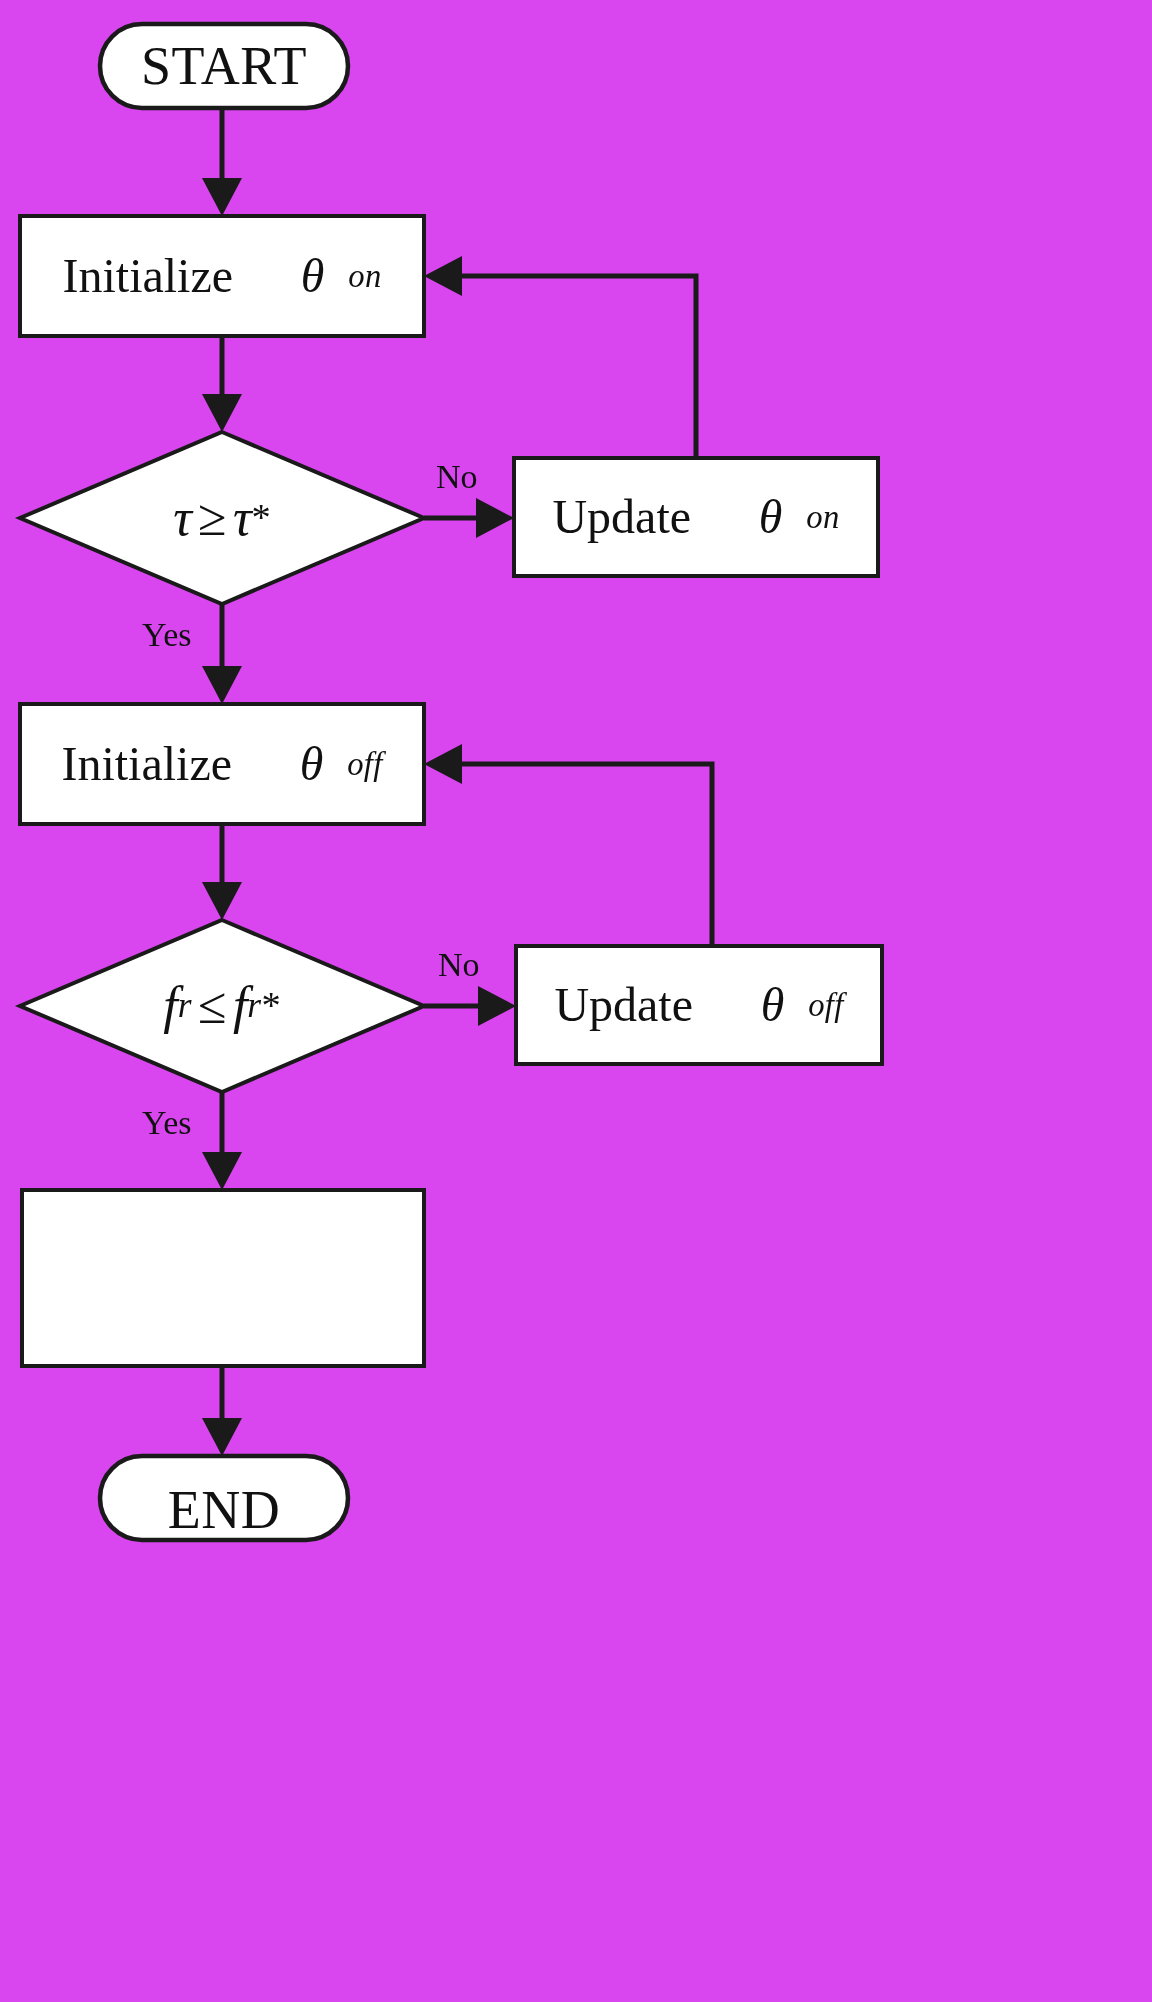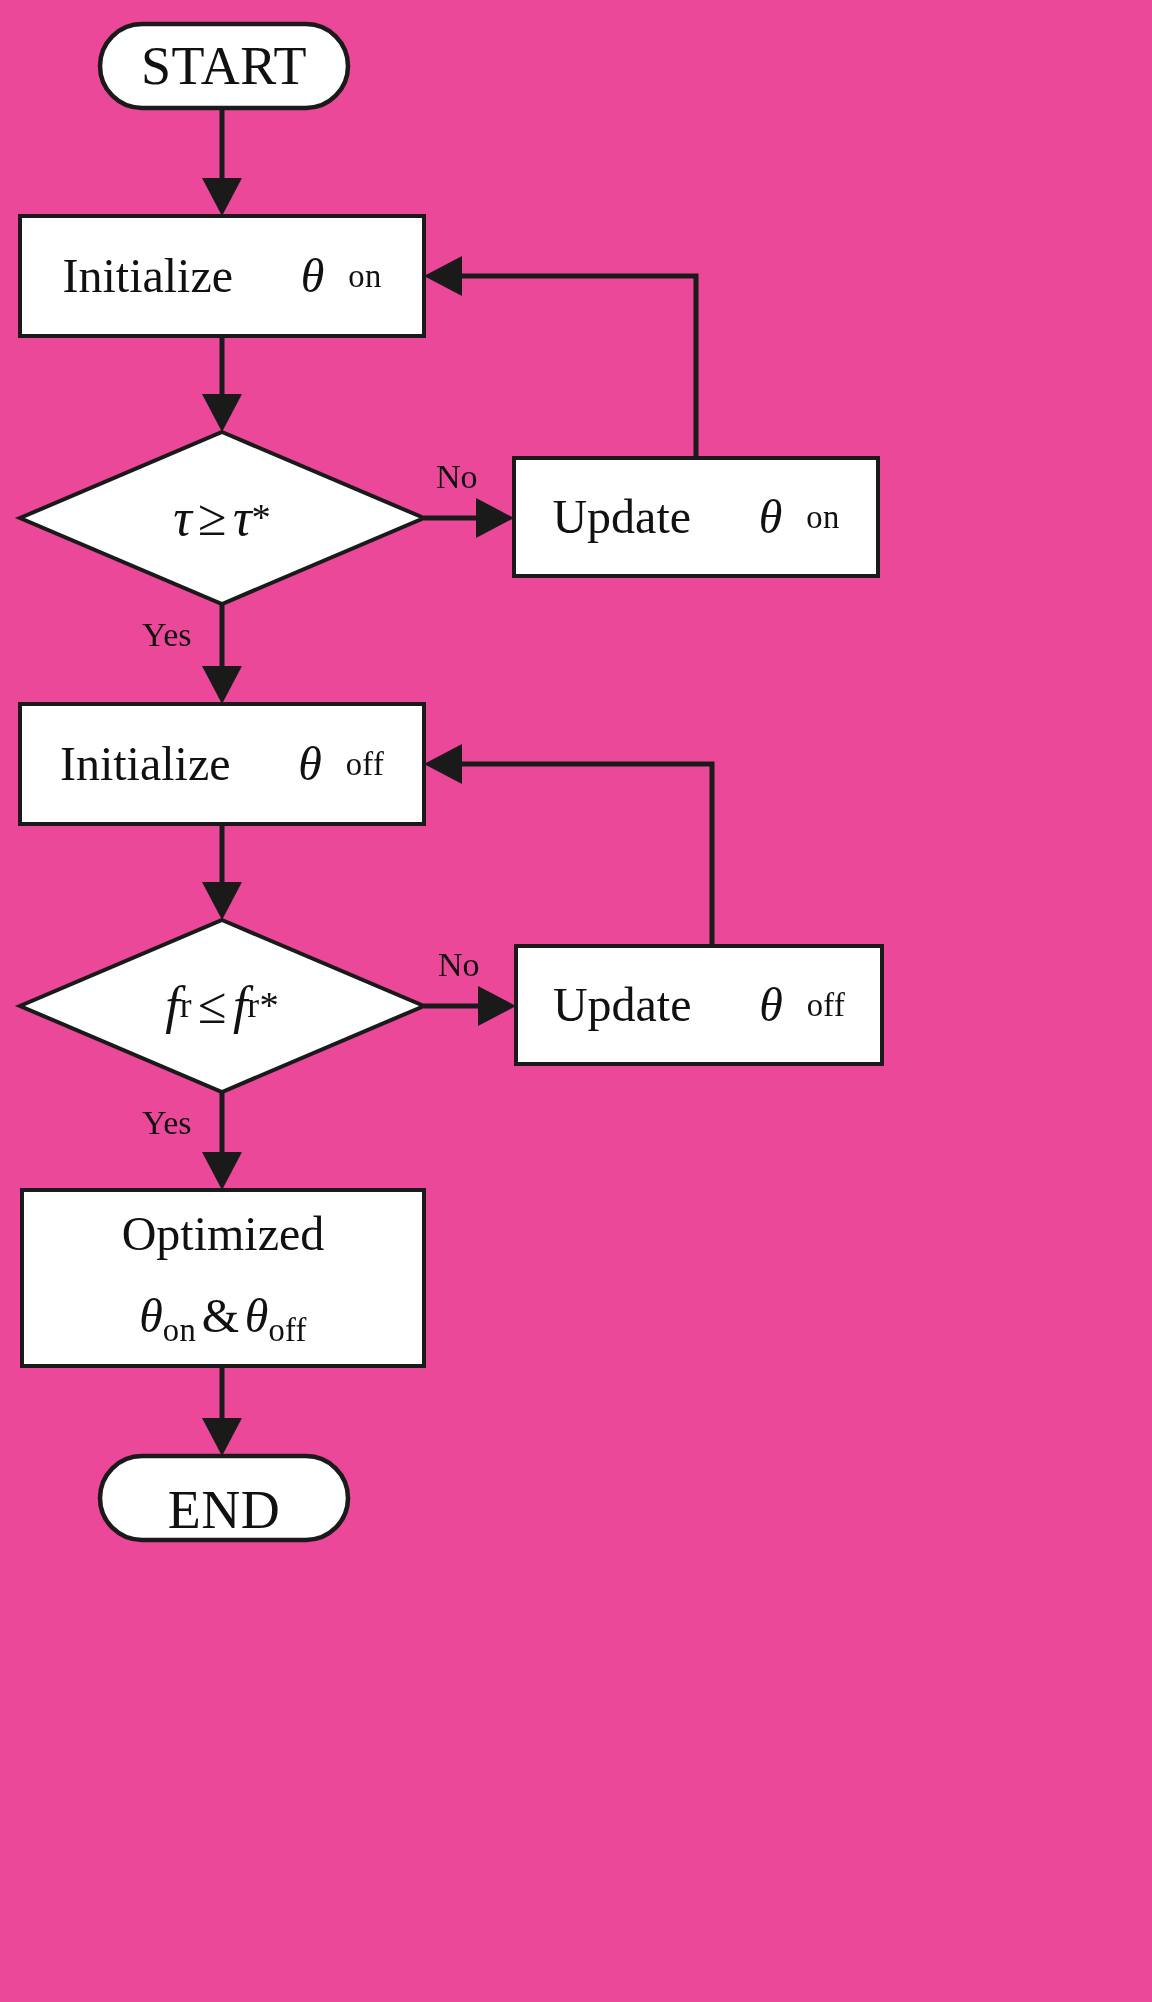--- a/index.html
+++ b/index.html
@@ -8,21 +8,21 @@
     padding: 0;
     background: #ffffff;
   }
   body {
     font-family: "Liberation Serif", "DejaVu Serif", serif;
   }
   #flow-root {
     position: relative;
     width: 1152px;
     height: 2002px;
-    background: #ec4899;
+    background: #d946ef;
     overflow: hidden;
   }
   svg#flow-svg {
     position: absolute;
     top: 0;
     left: 0;
     width: 1152px;
     height: 2002px;
     display: block;
   }
@@ -80,20 +80,21 @@
     font-size: 34px;
     color: #111111;
     pointer-events: none;
     white-space: nowrap;
   }
   .mvar {
     font-style: italic;
     font-family: "Liberation Serif", "DejaVu Serif", serif;
   }
   .msub {
+    font-style: italic;
     font-size: 0.68em;
     vertical-align: -0.28em;
     letter-spacing: 0.3px;
   }
   .msup {
     font-style: normal;
     font-size: 0.74em;
     vertical-align: 0.46em;
   }
   .mop {
@@ -223,26 +224,20 @@
       <span class="msup">*</span>
   </div>
 
   <div class="node-label process-text" style="left:516px; top:946px; width:366px; height:118px;">
     <span>Update</span>
     <span class="thin-space">&nbsp;</span>
     <span class="mvar">θ</span>
       <span class="msub">off</span>
   </div>
 
-  <div class="node-label process-text multiline" style="left:22px; top:1190px; width:402px; height:176px;">
-    <div>Optimized</div>
-    <div>
-      <span class="mvar">θ</span><span class="msub">on</span><span class="mop">&amp;</span><span class="mvar">θ</span><span class="msub">off</span>
-    </div>
-  </div>
 
   <div class="node-label terminal-text" style="left:100px; top:1456px; width:248px; height:84px;align-items:flex-end;">
     <span>END</span>
   </div>
 
   <div class="edge-label" style="left:436px; top:458px;">No</div>
 
   <div class="edge-label" style="left:142px; top:616px;">Yes</div>
 
   <div class="edge-label" style="left:438px; top:946px;">No</div>

